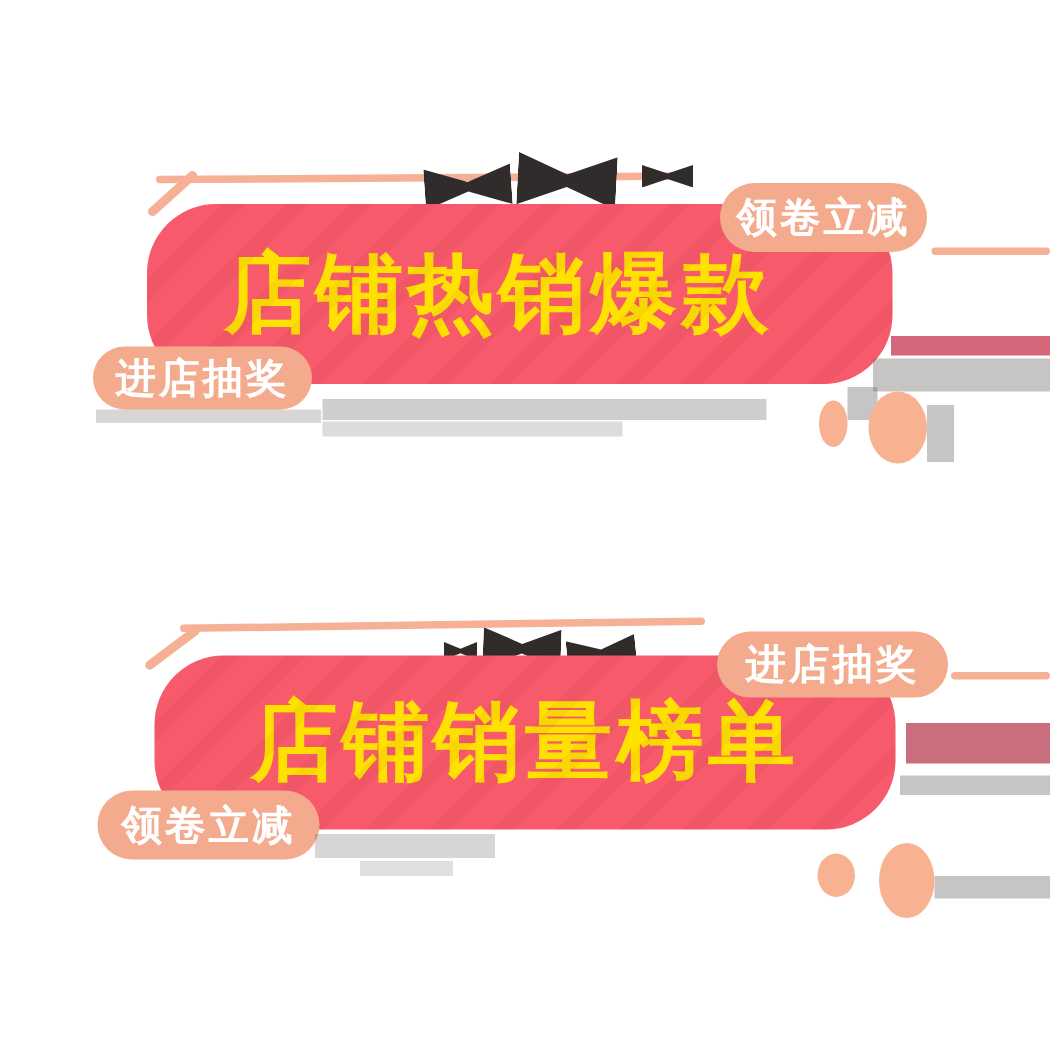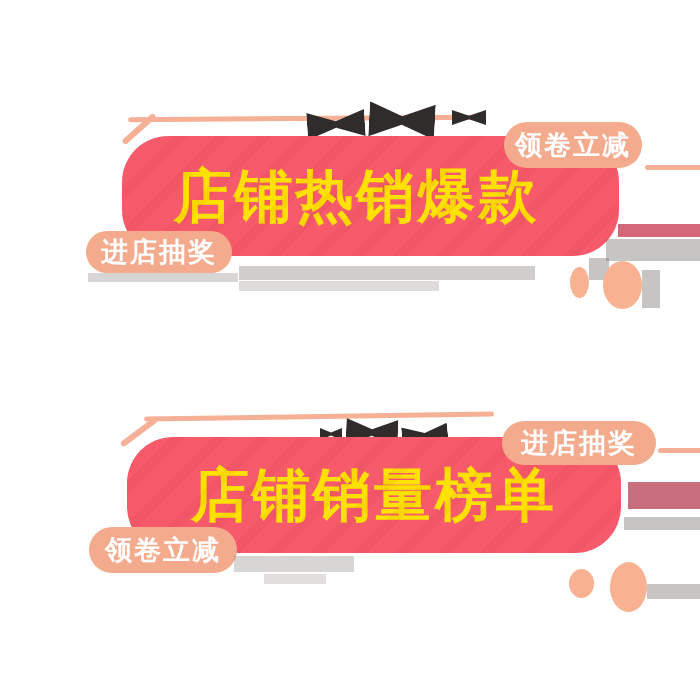--- a/index.html
+++ b/index.html
@@ -3,21 +3,21 @@
 <meta charset="utf-8">
 <style>
   html,body{margin:0;padding:0;}
   body{
     width:700px;height:700px;
     background:#ffffff;
     font-family:"Liberation Sans", sans-serif;
     overflow:hidden;
     position:relative;
   }
-  .stage{position:absolute;inset:0;width:572px;height:700px;margin-left:24px;}
+  .stage{position:absolute;inset:0;width:572px;height:700px;}
 
   
   .red-pill{
     position:absolute;
     background:#F75A6B;
     border-radius:46px;
     display:flex;align-items:center;justify-content:center;
   }
   .red-pill::after{ 
     content:"";position:absolute;inset:0;border-radius:inherit;

